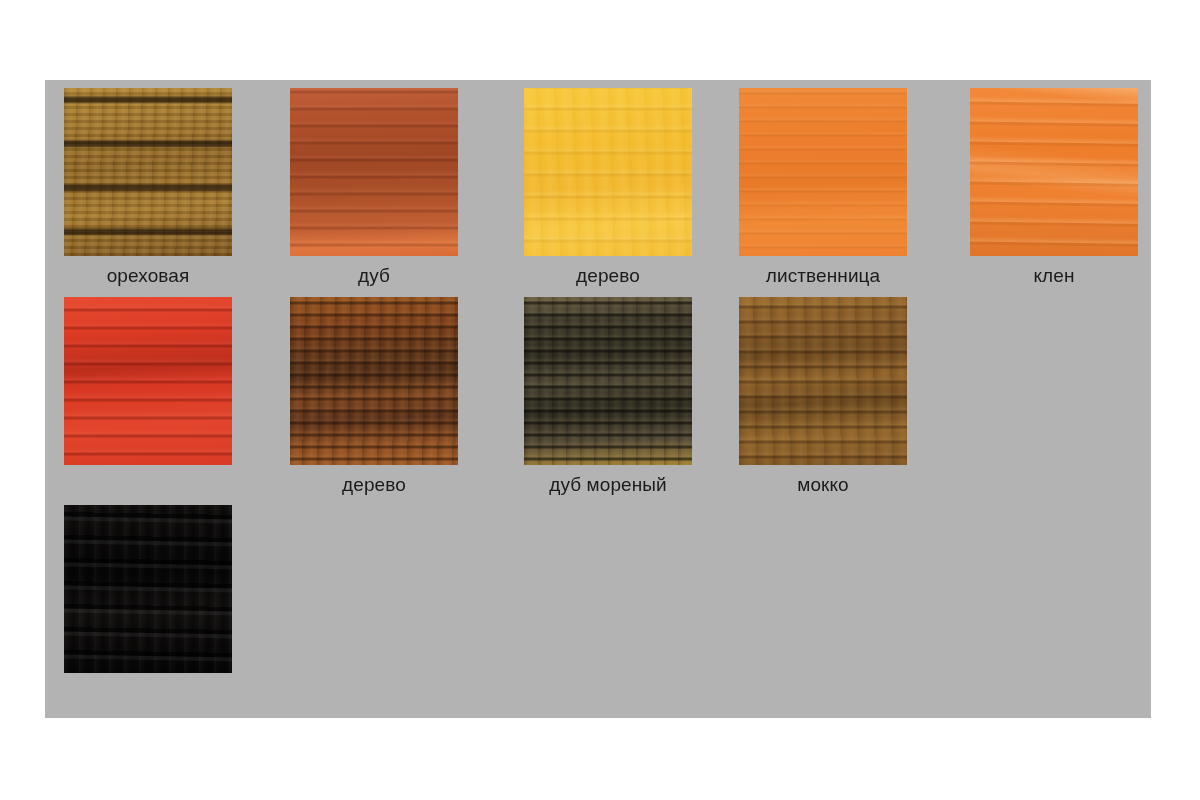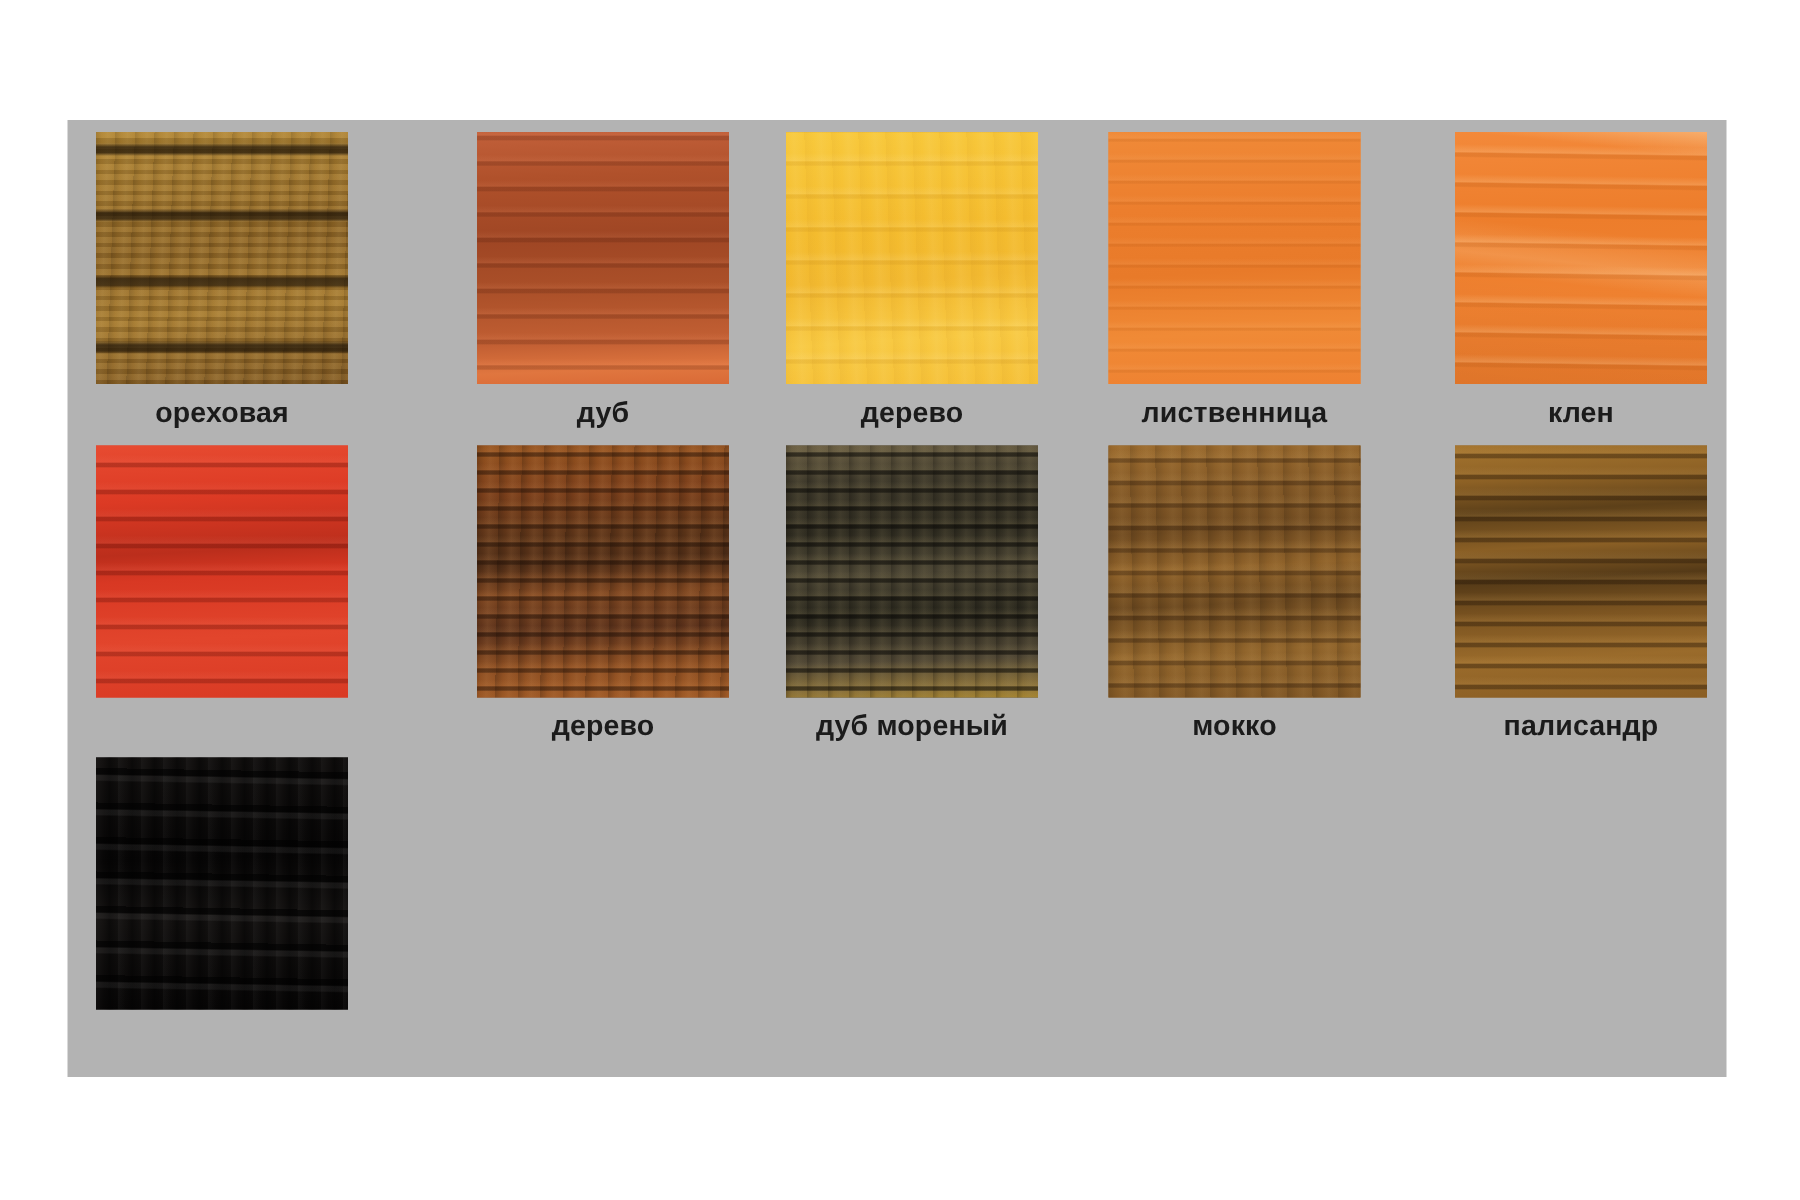--- a/index.html
+++ b/index.html
@@ -31,24 +31,23 @@
   #swatch-row-1{ top:8px; }
   #swatch-row-2{ top:217px; }
   #swatch-row-3{ top:425px; }
 
   
   .swatch-cell{
     position:absolute;
     top:0;
     width:168px;
     height:239px;
-    font-weight:bold;
   }
   .swatch-cell[data-col="0"]{ left:0px; }
-  .swatch-cell[data-col="1"]{ left:254px; }
+  .swatch-cell[data-col="1"]{ left:226px; }
   .swatch-cell[data-col="2"]{ left:460px; }
   .swatch-cell[data-col="3"]{ left:675px;border-radius:29px; }
   .swatch-cell[data-col="4"]{ left:906px;border-radius:17px; }
 
   .swatch-chip{
     width:168px;
     height:168px;
     display:block;
     position:relative;
     overflow:hidden;
@@ -295,26 +294,20 @@
       <span class="swatch-label wide">дуб мореный</span>
     </div>
 
     <div class="swatch-cell" data-col="3">
       <span class="swatch-chip tex-oregon">
           <span class="grain"></span>
         </span>
       <span class="swatch-label">мокко</span>
     </div>
 
-    <div class="swatch-cell" data-col="4">
-      <span class="swatch-chip tex-rosewood">
-          <span class="grain"></span>
-        </span>
-      <span class="swatch-label wide">палисандр</span>
-    </div>
 
   </div>
 
   <div class="swatch-row" id="swatch-row-3">
 
     <div class="swatch-cell" data-col="0">
       <span class="swatch-chip tex-ebony">
           <span class="grain"></span>
         </span>
     </div>

